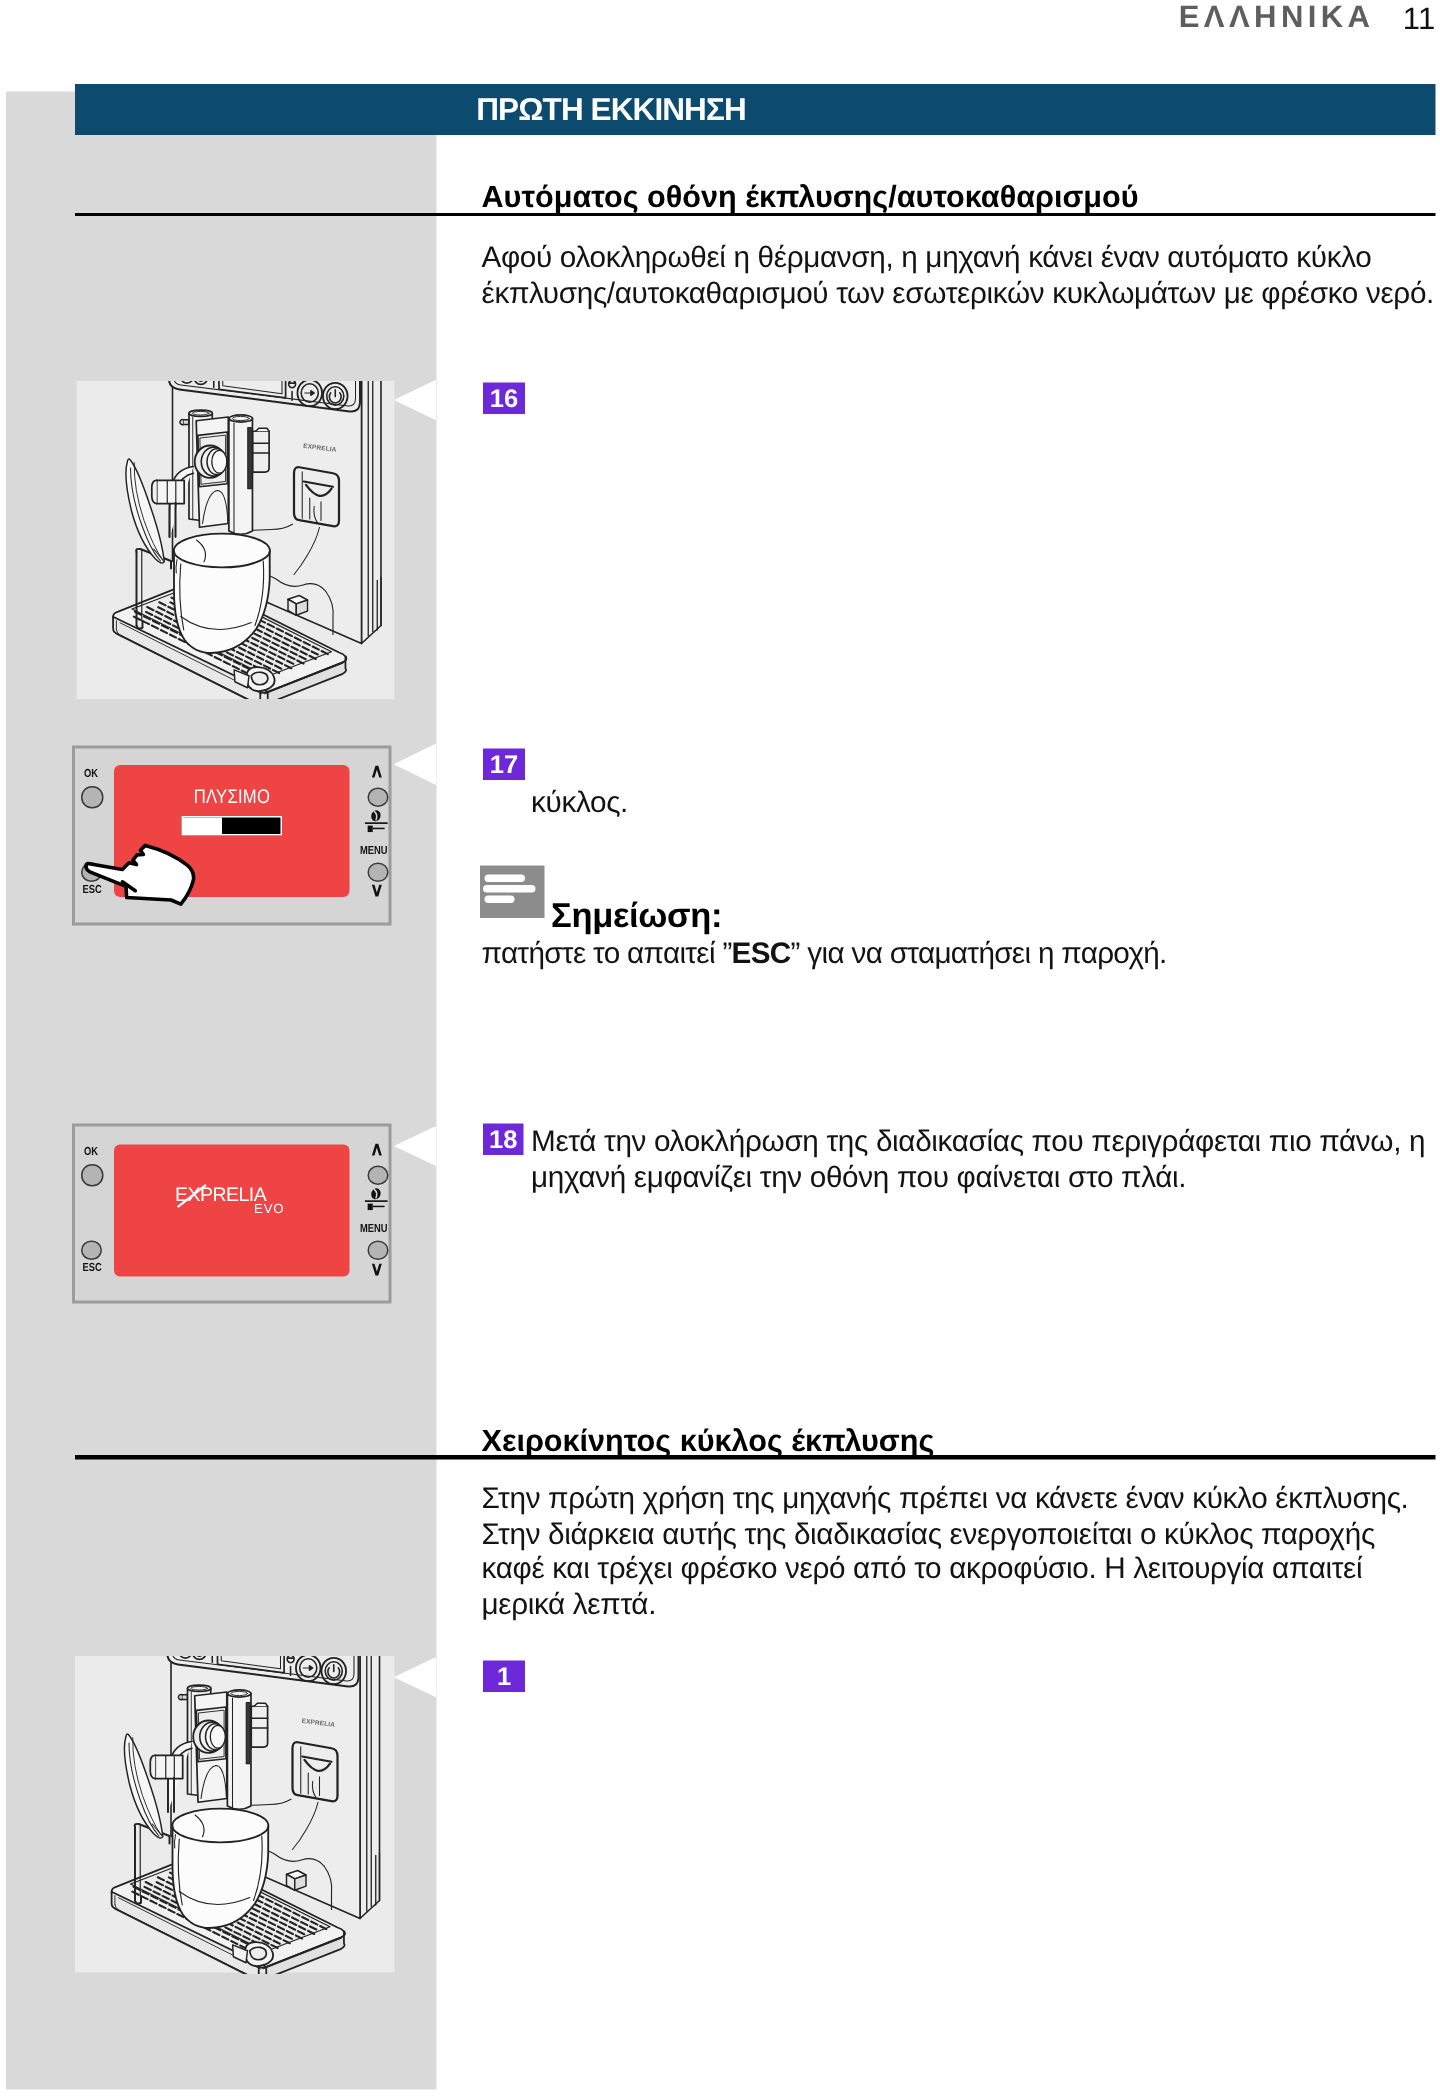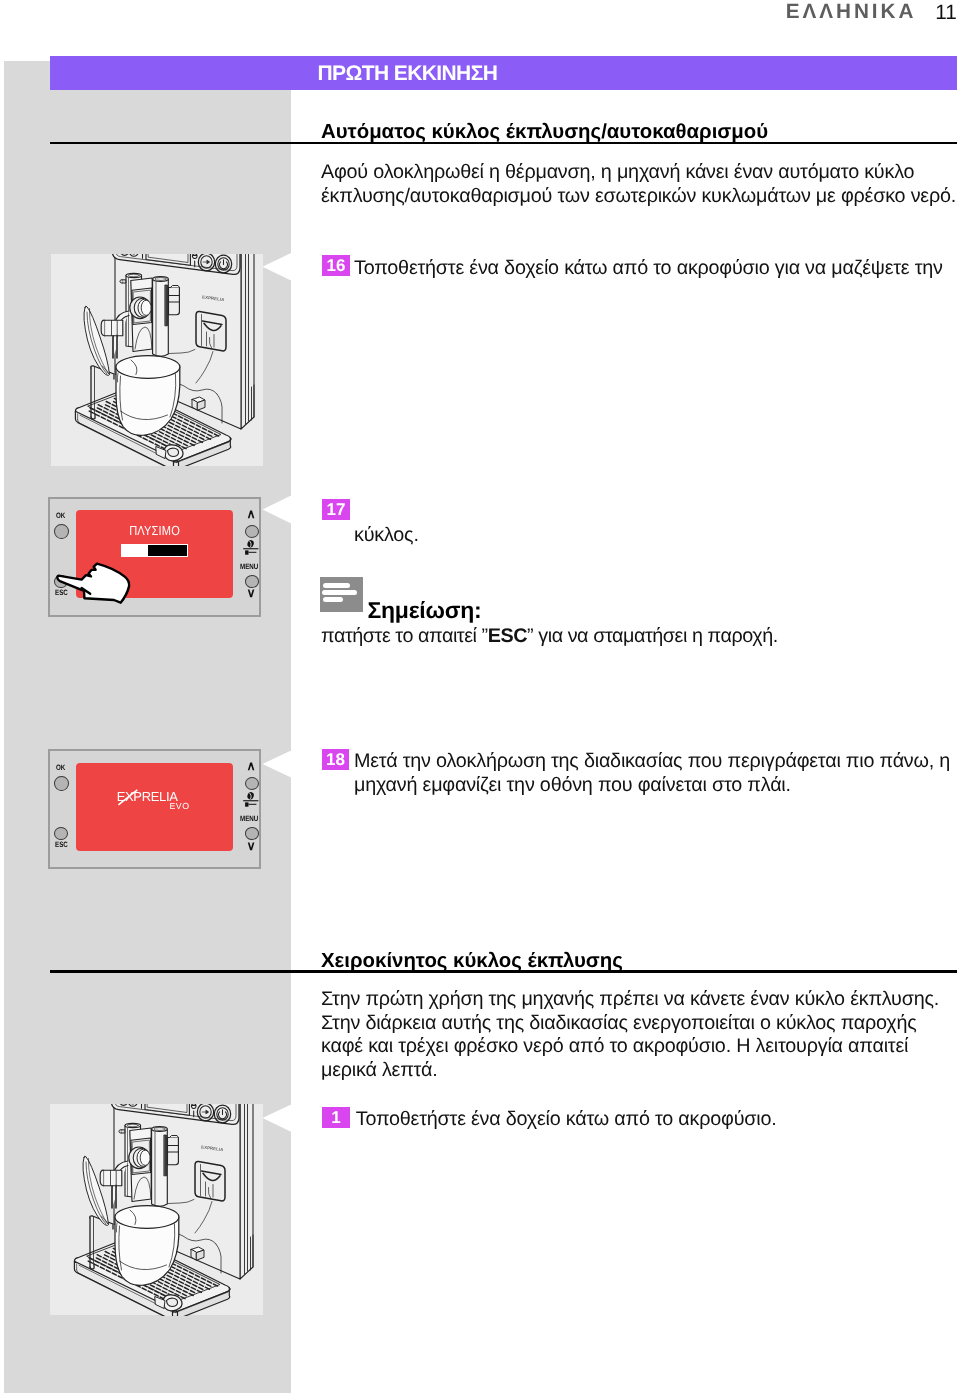--- a/index.html
+++ b/index.html
@@ -14,35 +14,35 @@
   .lang{position:absolute;left:785.8px;top:0px;font-size:20.7px;font-weight:bold;
         color:#5e5e5e;letter-spacing:2.95px;}
   .pageno{position:absolute;left:935.2px;top:0.6px;font-size:20.7px;color:#111;letter-spacing:0.2px;}
 
   
   .band{position:absolute;left:4px;top:61px;width:287px;height:1332px;background:#d9d9d9;}
   .notch{position:absolute;left:260px;width:32px;height:28px;background:#fff;
          clip-path:polygon(100% 0%, 100% 100%, 0% 50%);}
 
   
-  .secbar{position:absolute;left:50px;top:56px;width:907px;height:34px;background:#8b5cf6;}
+  .secbar{position:absolute;left:50px;top:56px;width:907px;height:34px;background:#0c4a6e;}
   .secbar span{position:absolute;left:267.5px;top:5.5px;font-size:21px;font-weight:bold;
                color:#fff;letter-spacing:-0.6px;}
 
   
   .h2{position:absolute;left:321px;font-size:20.4px;font-weight:bold;color:#000;
       letter-spacing:0px;white-space:nowrap;}
   .rule{position:absolute;left:50px;width:907px;height:2.6px;background:#000;}
 
   
   .p{position:absolute;left:321px;font-size:19.8px;line-height:23.6px;color:#131313;
      letter-spacing:-0.22px;}
 
   
-  .numbox{position:absolute;background:#d946ef;color:#fff;font-weight:bold;
+  .numbox{position:absolute;background:#6d28d9;color:#fff;font-weight:bold;
           text-align:center;font-size:17px;line-height:21px;height:21px;width:27.5px;}
   .steptxt{position:absolute;font-size:19.8px;line-height:23.6px;color:#131313;
            letter-spacing:-0.22px;}
 
   
   .noteicon{position:absolute;width:27px;height:27px;background:#8c8c8c;}
   .noteicon i{position:absolute;background:#fff;border-radius:3px;display:block;}
   .notelbl{position:absolute;font-size:23px;font-weight:bold;color:#000;letter-spacing:-0.22px;}
   .notetxt{position:absolute;left:321px;font-size:19.8px;color:#131313;letter-spacing:-0.45px;}
   .notetxt b{font-weight:bold;}
@@ -82,30 +82,30 @@
   <div class="band"></div>
   <div class="notch" style="top:253px;left:262.5px;width:28.5px;height:27.4px"></div>
   <div class="notch" style="top:495.5px;left:262.5px;width:28.5px;height:28px"></div>
   <div class="notch" style="top:750.5px;left:262.5px;width:28.5px;height:27px"></div>
   <div class="notch" style="top:1104.5px;left:262.5px;width:28.5px;height:27.2px"></div>
 
   <div class="secbar">
     <span>ΠΡΩΤΗ ΕΚΚΙΝΗΣΗ</span>
   </div>
 
-  <div class="h2" style="top:121px">Αυτόματος κύκλος έκπλυσης/αυτοκαθαρισμού</div>
+  <div class="h2" style="top:121px">Αυτόματος οθόνη έκπλυσης/αυτοκαθαρισμού</div>
   <div class="rule" style="top:141.9px"></div>
   <div class="p" style="top:161px">
     <span>Αφού ολοκληρωθεί η θέρμανση, η μηχανή κάνει έναν αυτόματο κύκλο</span><br>
     <span>έκπλυσης/αυτοκαθαρισμού των εσωτερικών κυκλωμάτων με φρέσκο νερό.</span><br>
   </div>
 
   <div class="numbox" style="left:322.3px;top:254.8px">16</div>
   <div class="steptxt" style="left:354px;top:257px">
-    <span>Τοποθετήστε ένα δοχείο κάτω από το ακροφύσιο για να μαζέψετε την</span><br>
+    <br>
   </div>
 
   <div class="numbox" style="left:322.3px;top:498.7px">17</div>
   <div class="steptxt" style="left:354px;top:500.5px">
     <br>
     <span>κύκλος.</span>
   </div>
 
   <div class="noteicon" style="left:319.7px;top:577px;width:43px;height:35px">
     <i style="left:3.4px;top:5.9px;width:26.9px;height:4.7px"></i>
@@ -516,17 +516,14 @@
   <div class="h2" style="top:950px">Χειροκίνητος κύκλος έκπλυσης</div>
   <div class="rule" style="top:970.2px"></div>
   <div class="p" style="top:988px">
     <span>Στην πρώτη χρήση της μηχανής πρέπει να κάνετε έναν κύκλο έκπλυσης.</span><br>
     <span>Στην διάρκεια αυτής της διαδικασίας ενεργοποιείται ο κύκλος παροχής</span><br>
     <span>καφέ και τρέχει φρέσκο νερό από το ακροφύσιο. Η λειτουργία απαιτεί</span><br>
     <span>μερικά λεπτά.</span>
   </div>
 
   <div class="numbox" style="left:322.3px;top:1106.6px">1</div>
-  <div class="steptxt" style="left:355.7px;top:1108.1px">
-    <span>Τοποθετήστε ένα δοχείο κάτω από το ακροφύσιο.</span>
-  </div>
 
 </div>
 
 </body></html>

